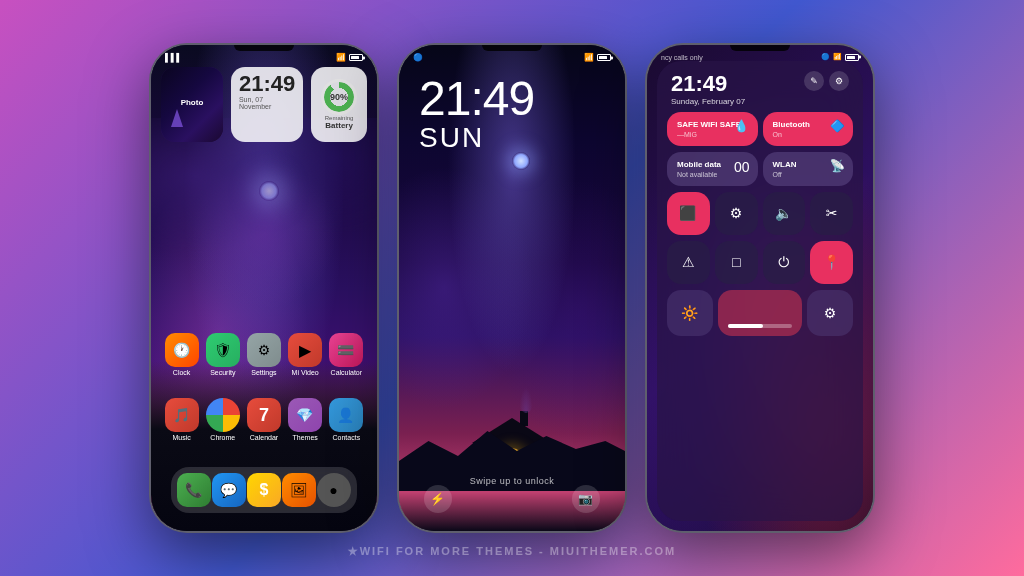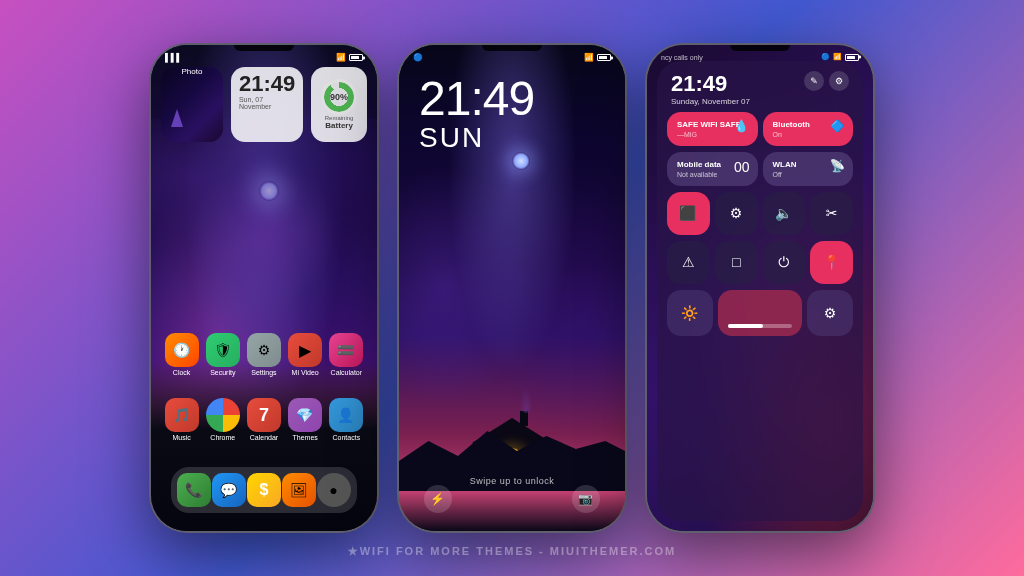--- a/index.html
+++ b/index.html
@@ -167,22 +167,23 @@
     .phone1 .widget-photo {
       width: 80px;
       height: 75px;
       background: linear-gradient(135deg, #1a0840 0%, #2d1060 50%, #1a0830 100%);
       border-radius: 14px;
       overflow: hidden;
       position: relative;
       display: flex;
       flex-direction: column;
       align-items: center;
-      justify-content: flex-start;
+      justify-content: center;
       padding-bottom: 4px;
+      font-weight: bold;
     }
     .phone1 .widget-photo-art {
       position: absolute;
       inset: 0;
       background: linear-gradient(135deg, #0a0520 0%, #150840 40%, #2a1060 70%, #1a0830 100%);
     }
     .phone1 .widget-photo-art::after {
       content: '';
       position: absolute;
       bottom: 15px;
@@ -825,21 +826,21 @@
           <div class="battery-fill"></div>
         </div>
       </div>
     </div>
 
     <div class="control-panel" style="top:16px;">
 
       <div class="cc-header">
         <div>
           <div class="cc-time">21:49</div>
-          <div class="cc-date">Sunday, November 07</div>
+          <div class="cc-date">Sunday, February 07</div>
         </div>
         <div class="cc-header-right">
           <div class="cc-header-icon">✎</div>
           <div class="cc-header-icon">⚙</div>
         </div>
       </div>
 
       <div class="cc-grid-1">
         <div class="cc-tile pink">
           <span class="cc-tile-icon">💧</span>

